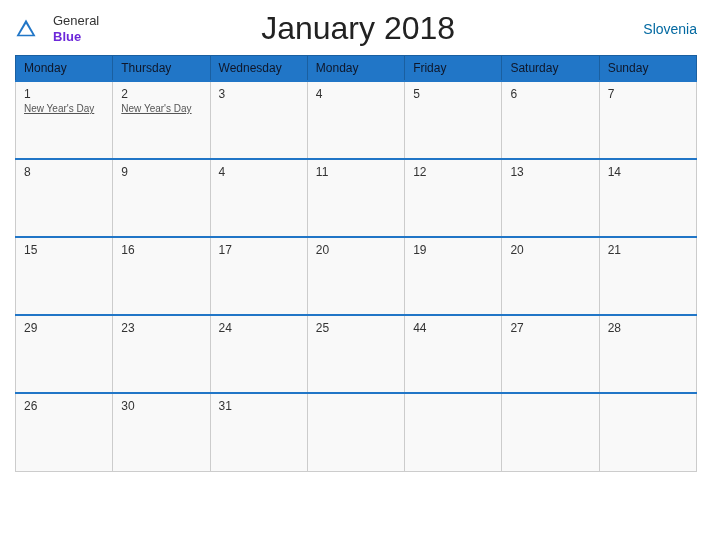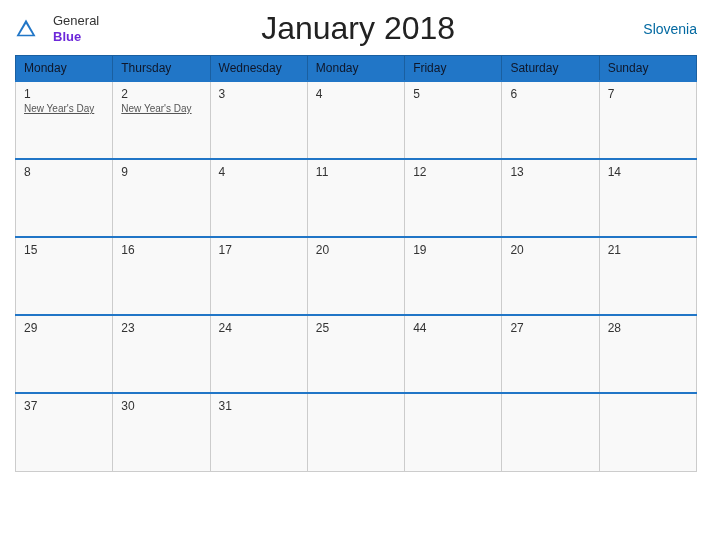--- a/index.html
+++ b/index.html
@@ -215,21 +215,21 @@
           </td>
           <td>
             <span class="day-number">27</span>
           </td>
           <td>
             <span class="day-number">28</span>
           </td>
         </tr>
         <tr>
           <td>
-            <span class="day-number">37</span>
+            <span class="day-number">26</span>
           </td>
           <td>
             <span class="day-number">30</span>
           </td>
           <td>
             <span class="day-number">31</span>
           </td>
           <td class="empty" style="border-top: 2px solid rgb(33, 118, 199);"></td>
           <td class="empty" style="border-top: 2px solid rgb(33, 118, 199);"></td>
           <td class="empty" style="border-top: 2px solid rgb(33, 118, 199);"></td>

